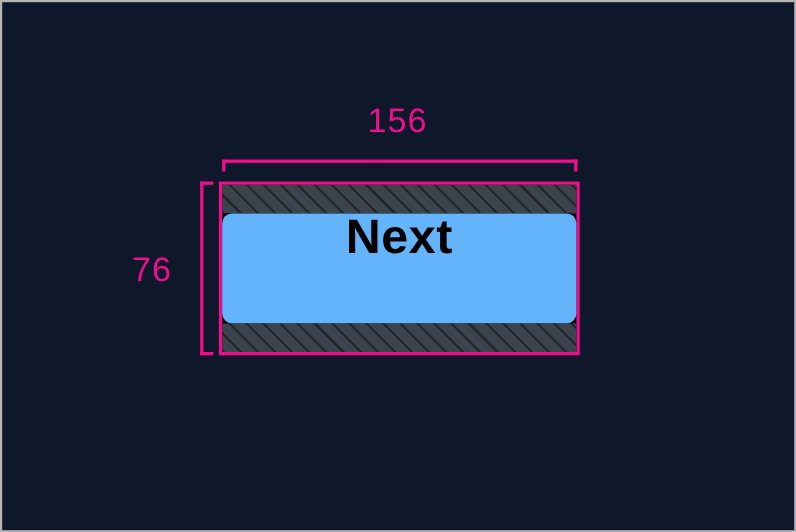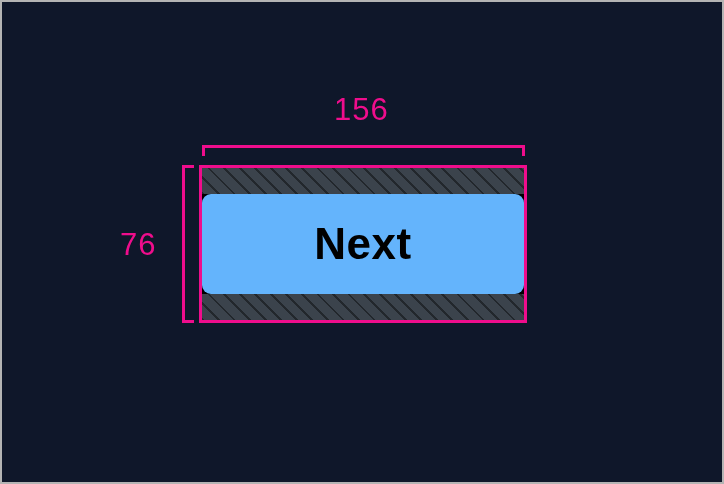--- a/index.html
+++ b/index.html
@@ -101,21 +101,21 @@
   
   .button-surface {
     position: absolute;
     left: 0;
     right: 0;
     top: 26px;
     bottom: 26px;
     background: #64b4fc;
     border-radius: 9px;
     display: flex;
-    align-items: center;
+    align-items: flex-start;
     justify-content: center;
   }
 
   .button-label {
     color: #000000;
     font-family: "Liberation Sans", sans-serif;
     font-size: 44px;
     font-weight: bold;
     line-height: 1;
     letter-spacing: 0.5px;

